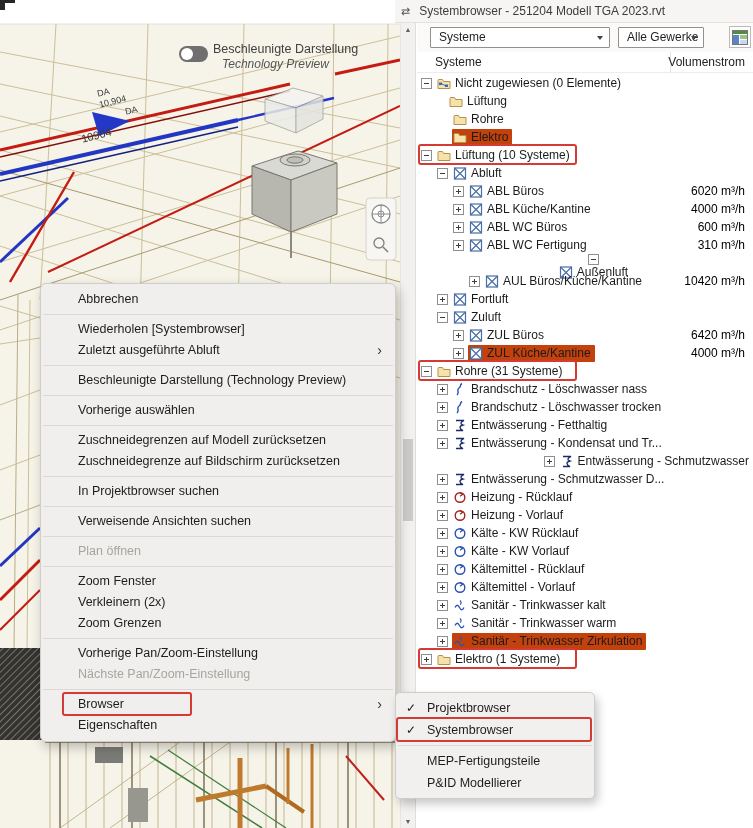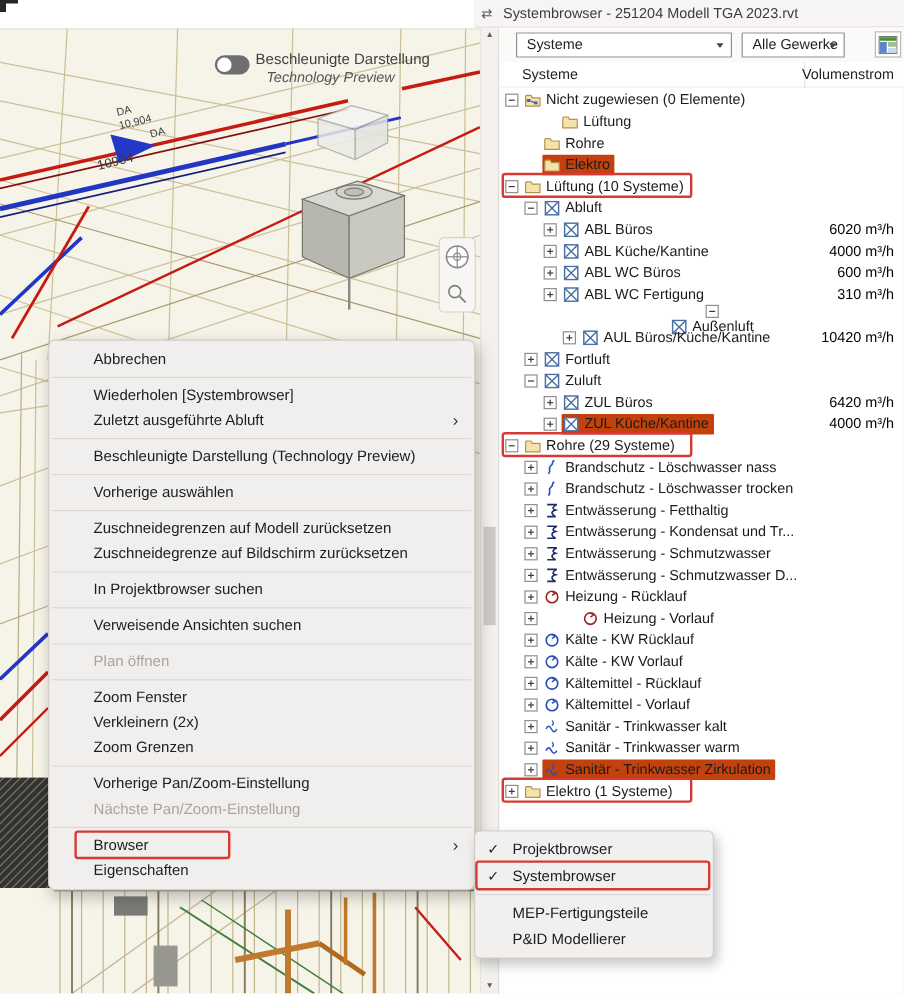--- a/index.html
+++ b/index.html
@@ -256,21 +256,21 @@
           <svg width="14" height="13" viewBox="0 0 14 13">
             <path d="M1 3.5 L1 11.5 L13 11.5 L13 4.5 L6.5 4.5 L5.5 2.5 L1.5 2.5 Z" fill="#f7e3a9" stroke="#b3924d"></path>
             <rect x="2" y="5.5" width="3" height="2.5" fill="#3b66c4"></rect>
             <rect x="8" y="7.5" width="3" height="2.5" fill="#3b66c4"></rect>
             <line x1="5" y1="7" x2="8" y2="8.5" stroke="#3b66c4"></line>
           </svg>
         </span>
         <span class="tlabel">Nicht zugewiesen (0 Elemente)</span>
       </span>
     </div>
-    <div class="tree-row" style="padding-left: 35px;">
+    <div class="tree-row" style="padding-left: 16px;">
       <span class="exp-spacer"></span>
       <span class="sel-wrap">
         <span class="ticon">
           <svg width="14" height="13" viewBox="0 0 14 13">
             <path d="M1 3.5 L1 11.5 L13 11.5 L13 4.5 L6.5 4.5 L5.5 2.5 L1.5 2.5 Z" fill="#f7e3a9" stroke="#b3924d"></path>
           </svg>
         </span>
         <span class="tlabel">Lüftung</span>
       </span>
     </div>
@@ -448,21 +448,21 @@
       <span class="tval">4000 m³/h</span>
     </div>
     <div class="tree-row" style="padding-left: 4px;">
       <span class="exp minus"></span>
       <span class="sel-wrap">
         <span class="ticon">
           <svg width="14" height="13" viewBox="0 0 14 13">
             <path d="M1 3.5 L1 11.5 L13 11.5 L13 4.5 L6.5 4.5 L5.5 2.5 L1.5 2.5 Z" fill="#f7e3a9" stroke="#b3924d"></path>
           </svg>
         </span>
-        <span class="tlabel">Rohre (29 Systeme)</span>
+        <span class="tlabel">Rohre (31 Systeme)</span>
       </span>
       <div class="red-annot tree-red"></div>
     </div>
     <div class="tree-row" style="padding-left: 20px;">
       <span class="exp plus"></span>
       <span class="sel-wrap">
         <span class="ticon">
           <svg width="14" height="13" viewBox="0 0 14 13">
             <path d="M4 12 C7 9 3 7 6 5 C9 3 6 2 9 0.5" fill="none" stroke="#2a50b8" stroke-width="1.4"></path>
           </svg>
@@ -496,21 +496,21 @@
       <span class="exp plus"></span>
       <span class="sel-wrap">
         <span class="ticon">
           <svg width="14" height="13" viewBox="0 0 14 13">
             <path d="M3 1.5 L11 1.5 C7 3.5 7 5 10 6 C6 7 6 9.5 10 11.5 L3 11.5" fill="none" stroke="#1b2a6b" stroke-width="1.3"></path>
           </svg>
         </span>
         <span class="tlabel">Entwässerung - Kondensat und Tr...</span>
       </span>
     </div>
-    <div class="tree-row" style="padding-left: 20px;">
+    <div class="tree-row" style="padding-left: 20px; justify-content: flex-end;">
       <span class="exp plus"></span>
       <span class="sel-wrap">
         <span class="ticon">
           <svg width="14" height="13" viewBox="0 0 14 13">
             <path d="M3 1.5 L11 1.5 C7 3.5 7 5 10 6 C6 7 6 9.5 10 11.5 L3 11.5" fill="none" stroke="#1b2a6b" stroke-width="1.3"></path>
           </svg>
         </span>
         <span class="tlabel">Entwässerung - Schmutzwasser</span>
       </span>
     </div>
@@ -530,21 +530,21 @@
       <span class="sel-wrap">
         <span class="ticon">
           <svg width="14" height="13" viewBox="0 0 14 13">
             <circle cx="7" cy="6.5" r="4.8" fill="none" stroke="#a42421" stroke-width="1.4"></circle>
             <path d="M7 1.7 L9.5 3.5 L7 5.2" fill="none" stroke="#a42421" stroke-width="1.2"></path>
           </svg>
         </span>
         <span class="tlabel">Heizung - Rücklauf</span>
       </span>
     </div>
-    <div class="tree-row" style="padding-left: 20px; gap: 32px;">
+    <div class="tree-row" style="padding-left: 20px;">
       <span class="exp plus"></span>
       <span class="sel-wrap">
         <span class="ticon">
           <svg width="14" height="13" viewBox="0 0 14 13">
             <circle cx="7" cy="6.5" r="4.8" fill="none" stroke="#a42421" stroke-width="1.4"></circle>
             <path d="M7 1.7 L9.5 3.5 L7 5.2" fill="none" stroke="#a42421" stroke-width="1.2"></path>
           </svg>
         </span>
         <span class="tlabel">Heizung - Vorlauf</span>
       </span>

